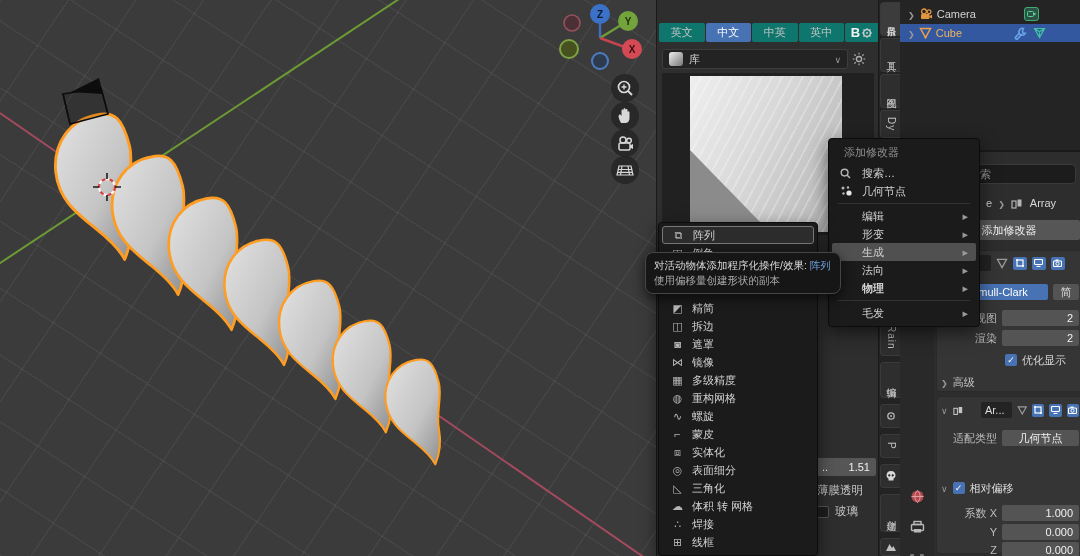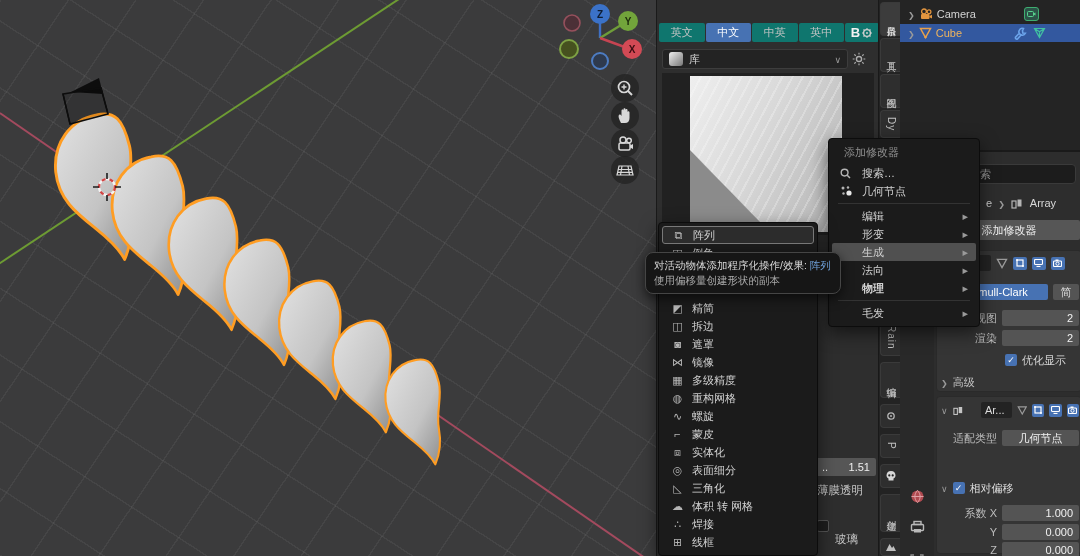--- a/index.html
+++ b/index.html
@@ -191,21 +191,21 @@
       <div class="preview"></div>
     </div>
 
     <div class="valfield">
       <span>..</span>
       <span>1.51</span>
     </div>
     <div class="abs" style="left:160px;top:483px;color:#c8c8c8;font-size:11.5px;">薄膜透明</div>
     <div class="abs" style="left:160px;top:504px;display:flex;align-items:center;gap:6px;">
       <span class="swatch"></span>
-      <span style="color:#c8c8c8;font-size:11.5px;margin-top:28px;">玻璃</span>
+      <span style="color:#c8c8c8;font-size:11.5px;">玻璃</span>
     </div>
   </div>
 
   <div class="abs ntabs">
     <div class="vtab on" style="top:2px;height:34px;">条目</div>
     <div class="vtab" style="top:38px;height:34px;">工具</div>
     <div class="vtab" style="top:74px;height:34px;">视图</div>
     <div class="vtab" style="top:110px;height:28px;">Dy</div>
     <div class="vtab" style="top:318px;height:38px;">Rain</div>
     <div class="vtab" style="top:362px;height:36px;">编辑</div>

